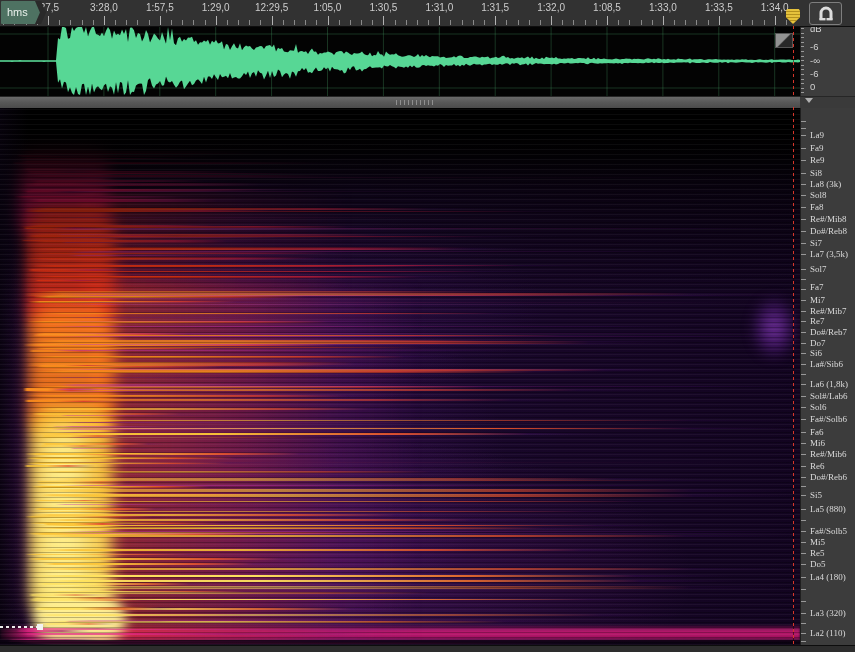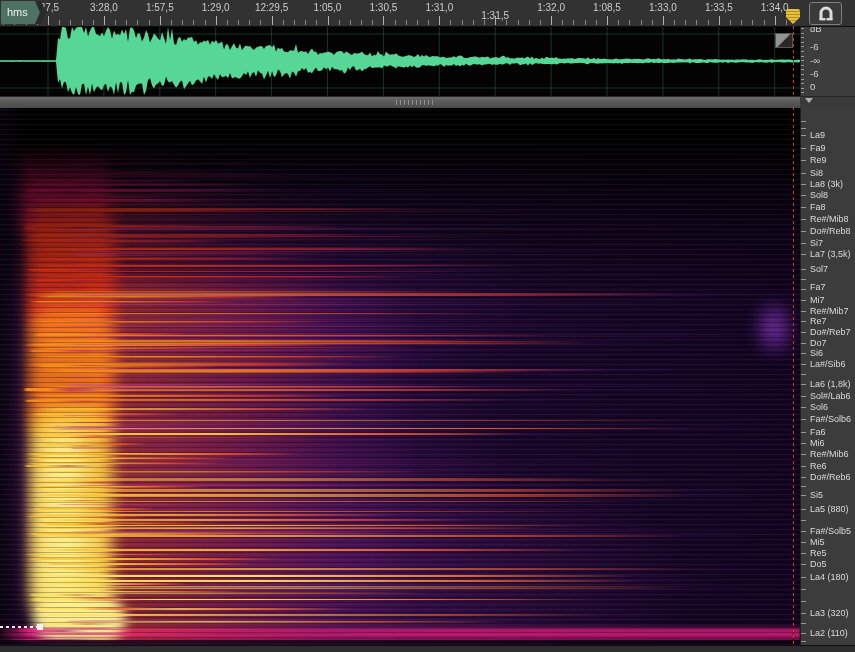--- a/index.html
+++ b/index.html
@@ -76,21 +76,21 @@
   #sp-marker{position:absolute;left:0;top:519px;width:38px;height:2px;
      background:repeating-linear-gradient(90deg,#ececec 0 3px,rgba(0,0,0,0) 3px 6px);}
   #sp-marker-end{position:absolute;left:37px;top:517px;width:6px;height:6px;background:#f2f2f2;}
 
   
   .playhead-line{position:absolute;width:1px;z-index:6;
      background:repeating-linear-gradient(180deg,#d8352a 0 3px,rgba(20,0,0,0.55) 3px 6px);}
 
   
   #note-ruler{left:800px;top:107px;width:55px;height:538px;background:#3c3c3c;border-left:1px solid #1f1f1f;overflow:hidden;z-index:2;}
-  .nr-label{position:absolute;left:9px;font-size:9px;color:#dadada;transform:translateY(-50%);white-space:nowrap;}
+  .nr-label{position:absolute;left:9px;font-size:9px;color:#dadada;transform:translateY(-50%);white-space:nowrap;font-family:Liberation Serif, serif;}
   .nr-tick{position:absolute;left:0;width:5px;height:1px;background:#989898;}
 
   
   #bottom-bar{left:0;top:645px;width:855px;height:7px;background:#2d2d2d;border-top:1px solid #0d0d0d;z-index:5;}
 </style>
 </head>
 <body>
 
 <div class="app">
 
@@ -163,21 +163,21 @@
         <div class="tl-label" style="left: 215.7px;">1:29,0</div>
         <div class="tl-major" style="left: 271.6px;"></div>
         <div class="tl-label" style="left: 271.6px;">12:29,5</div>
         <div class="tl-major" style="left: 327.5px;"></div>
         <div class="tl-label" style="left: 327.5px;">1:05,0</div>
         <div class="tl-major" style="left: 383.4px;"></div>
         <div class="tl-label" style="left: 383.4px;">1:30,5</div>
         <div class="tl-major" style="left: 439.3px;"></div>
         <div class="tl-label" style="left: 439.3px;">1:31,0</div>
         <div class="tl-major" style="left: 495.2px;"></div>
-        <div class="tl-label" style="left: 495.2px; margin-top: 8px;">1:31,5</div>
+        <div class="tl-label" style="left: 495.2px;">1:31,5</div>
         <div class="tl-major" style="left: 551.1px;"></div>
         <div class="tl-label" style="left: 551.1px;">1:32,0</div>
         <div class="tl-major" style="left: 607px;"></div>
         <div class="tl-label" style="left: 607px;">1:08,5</div>
         <div class="tl-major" style="left: 662.9px;"></div>
         <div class="tl-label" style="left: 662.9px;">1:33,0</div>
         <div class="tl-major" style="left: 718.8px;"></div>
         <div class="tl-label" style="left: 718.8px;">1:33,5</div>
         <div class="tl-major" style="left: 774.7px;"></div>
         <div class="tl-label" style="left: 774.7px;">1:34,0</div>

